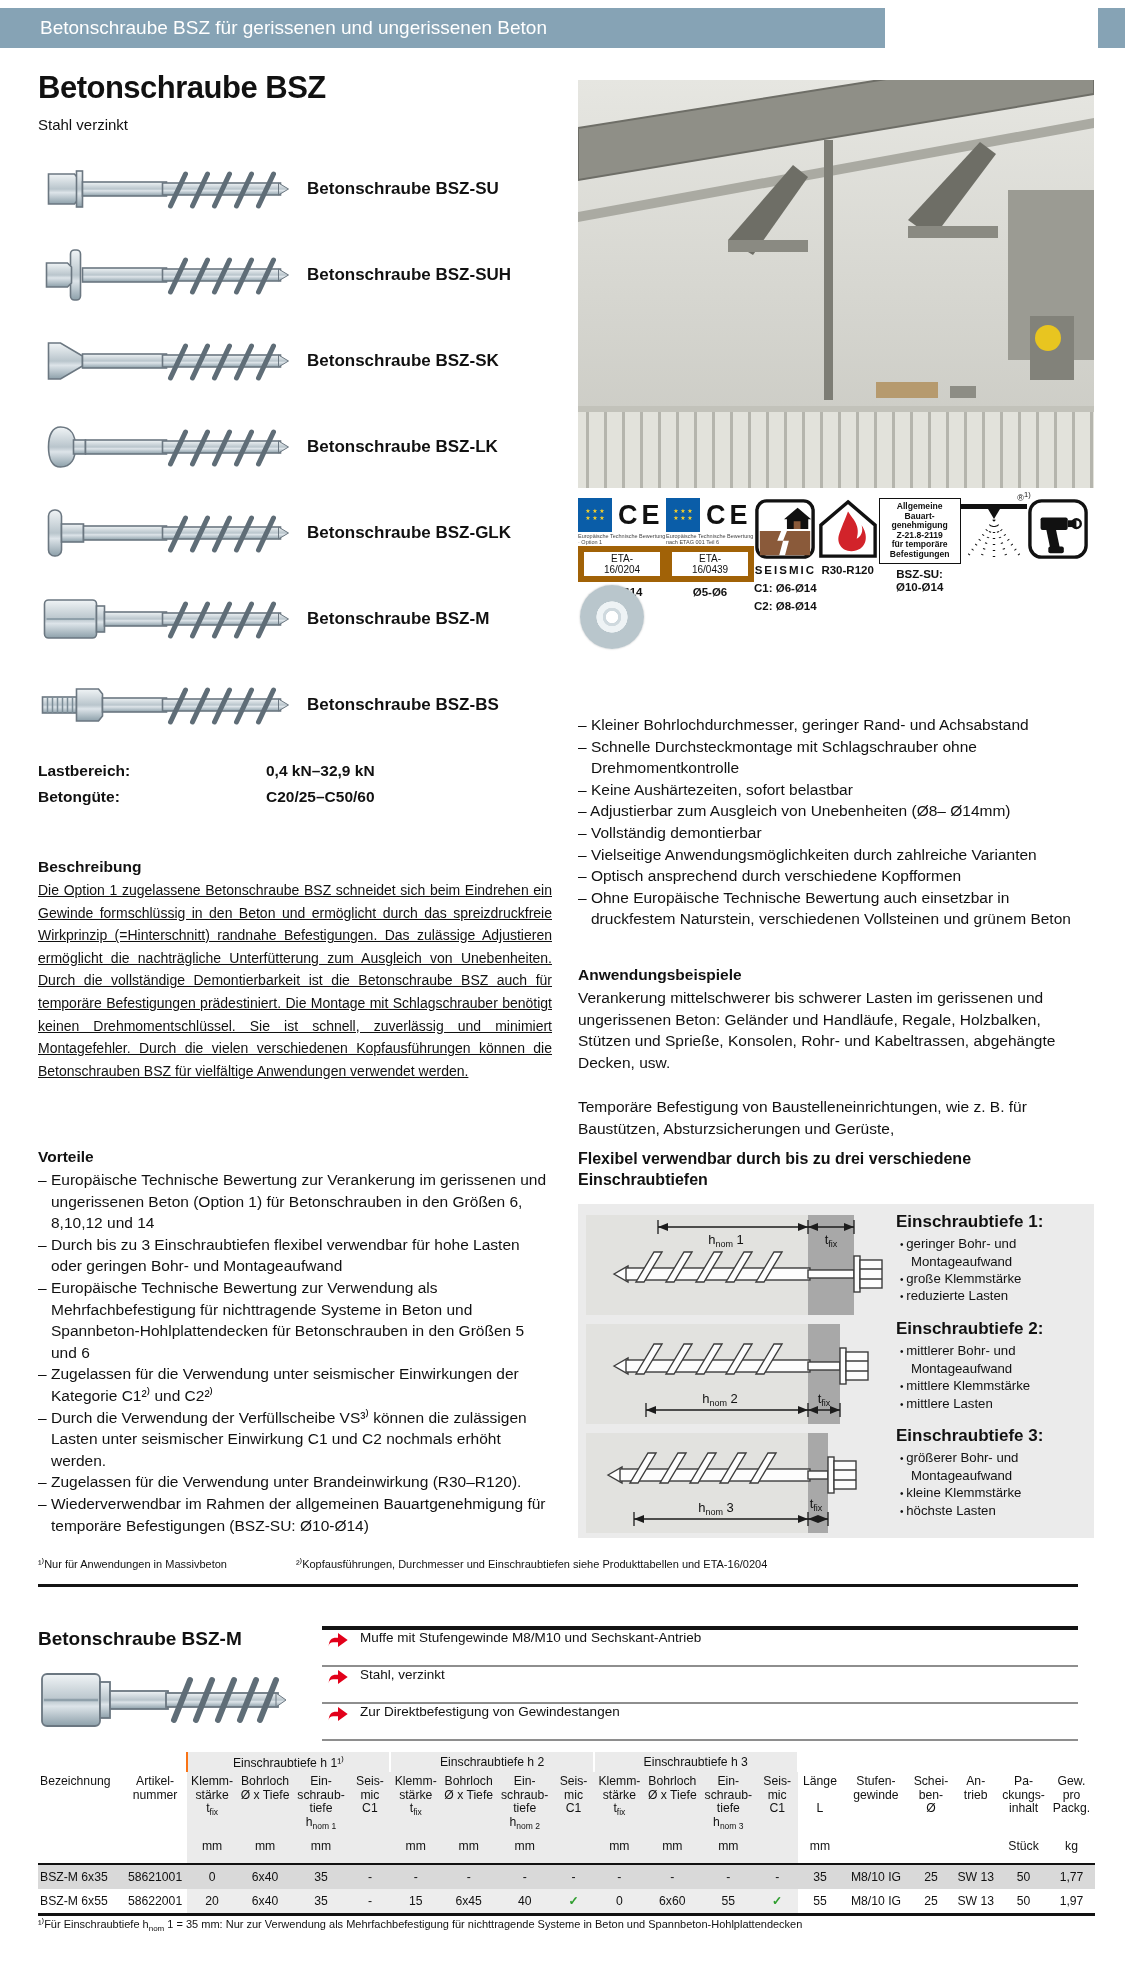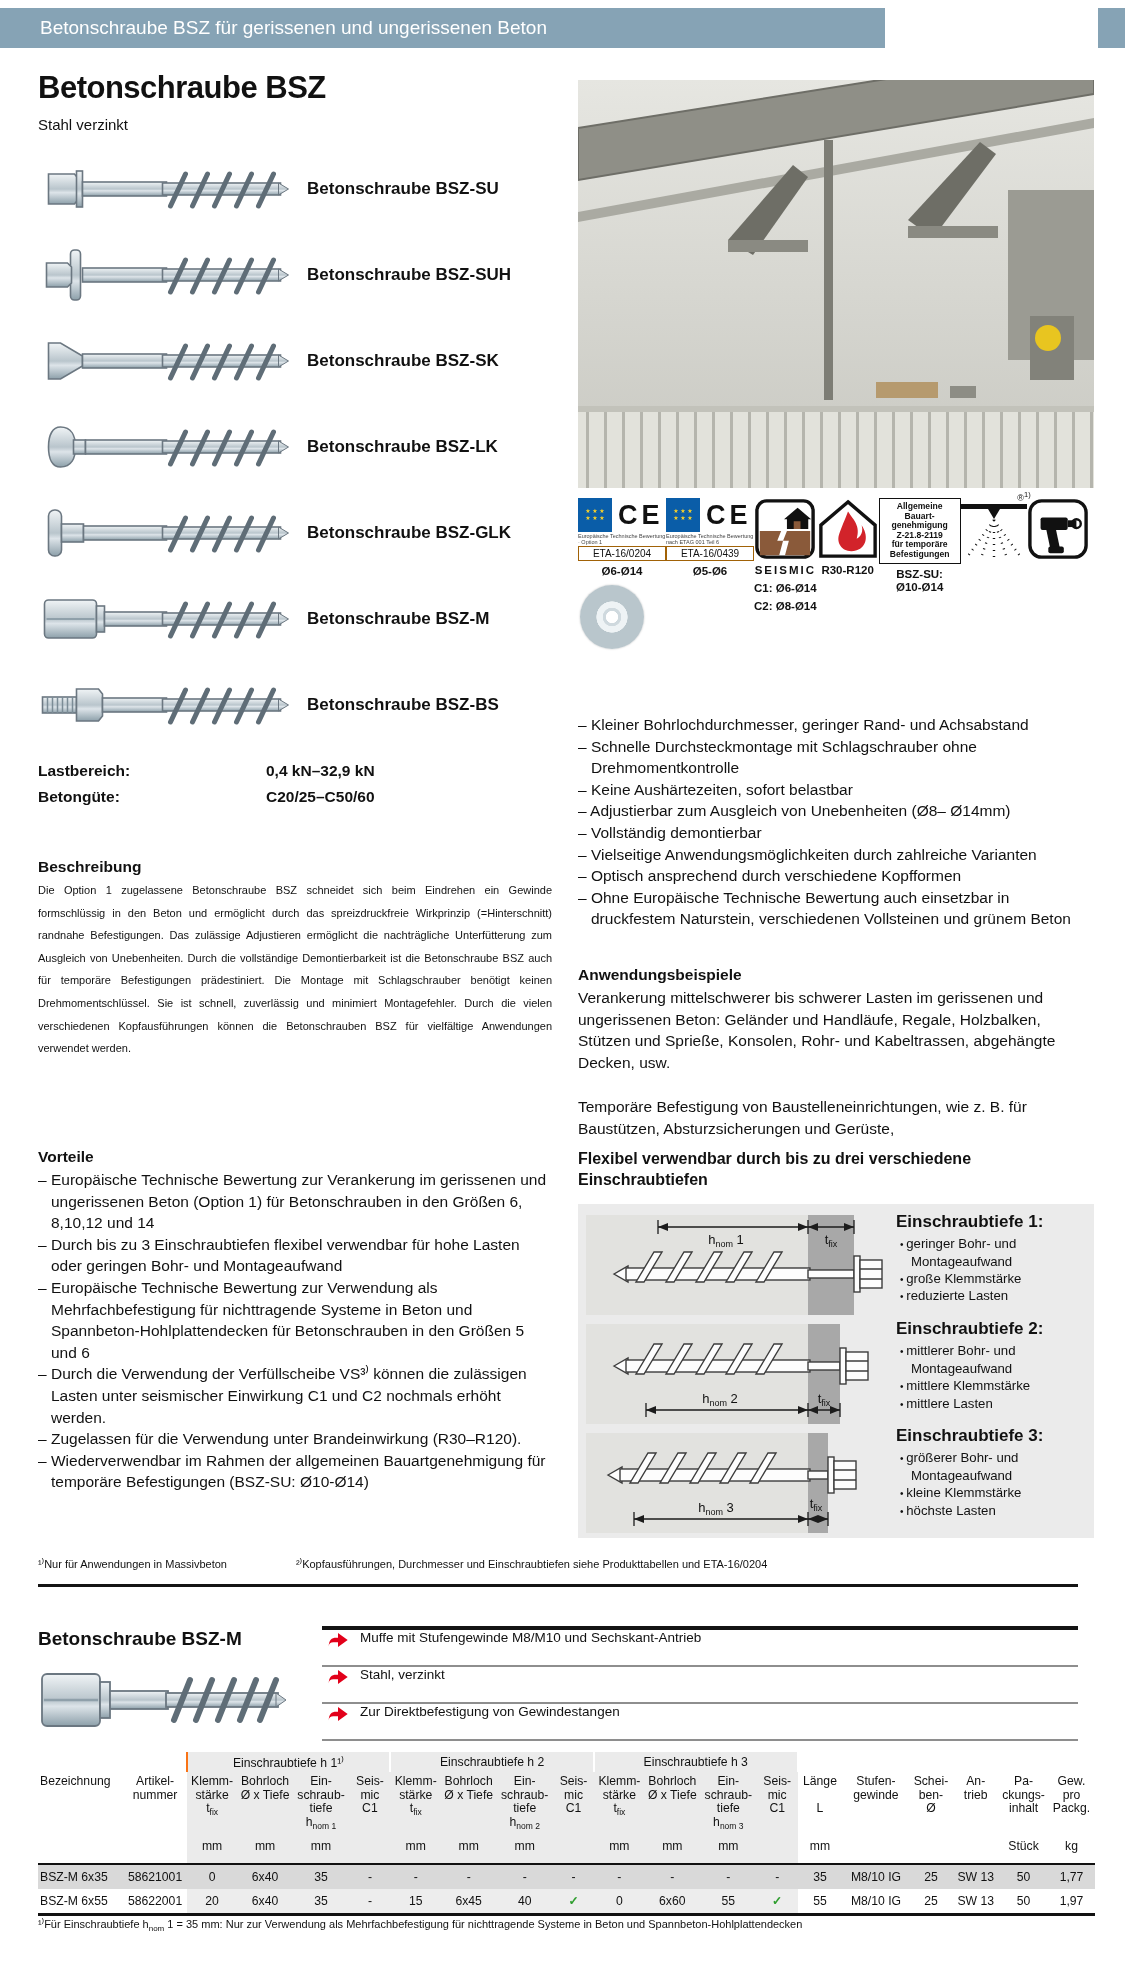--- a/index.html
+++ b/index.html
@@ -19,40 +19,40 @@
   .prod-row{display:flex;align-items:center;height:86px;}
   .prod-row svg{width:255px;height:60px;flex:0 0 255px;}
   .prod-label{font-size:17px;font-weight:bold;margin-left:14px;white-space:nowrap;}
 
   .specs{position:absolute;left:0;top:688px;width:514px;font-size:15.5px;font-weight:bold;line-height:26px;}
   .specs .val{position:absolute;left:228px;top:0;}
   .specs .val2{position:absolute;left:228px;top:26px;}
 
   .sec-head{font-size:15.5px;font-weight:bold;}
   .desc-head{position:absolute;left:0;top:788px;}
-  .desc-text{position:absolute;left:0;top:809px;width:514px;font-size:11px;line-height:22.6px;text-align:justify;hyphens:auto;}
+  .desc-text{position:absolute;left:0;top:809px;width:514px;font-size:14px;line-height:22.6px;text-align:justify;hyphens:auto;text-decoration:underline;}
   .adv-head{position:absolute;left:0;top:1078px;}
   .adv-list{position:absolute;left:0;top:1099px;width:514px;}
   ul.dash{list-style:none;margin:0;padding:0;font-size:15.5px;line-height:21.6px;}
   ul.dash li{padding-left:13px;text-indent:-13px;hyphens:auto;}
   ul.dash li::before{content:"– ";}
 
   
   .right-col{position:absolute;left:578px;top:80px;width:517px;}
   .photo{position:absolute;left:0;top:0;width:516px;height:408px;}
 
   .icons-row{position:absolute;left:0;top:418px;width:517px;display:flex;justify-content:flex-start;align-items:flex-start;}
   .cert{display:flex;flex-direction:column;align-items:center;}
   .cert-cap{font-size:11.5px;font-weight:bold;text-align:center;margin-top:4px;line-height:1.2;white-space:pre-line;}
   .ce-box{width:88px;}
   .ce-top{display:flex;align-items:center;}
   .eu{width:34px;height:34px;background:#0a5da8;color:#f8d12a;font-size:6px;line-height:7px;text-align:center;display:flex;flex-direction:column;justify-content:center;}
   .ce-letters{font-size:27px;font-weight:bold;letter-spacing:4px;margin-left:6px;}
   .ce-note{font-size:5.5px;color:#444;line-height:6px;height:12px;overflow:hidden;margin-top:1px;}
-  .ce-eta{border:1px solid #a16207;font-size:10px;text-align:center;padding:1px 12px;margin-top:1px;}
+  .ce-eta{border:6px solid #a16207;font-size:10px;text-align:center;padding:1px 12px;margin-top:1px;}
   .seis-cap{letter-spacing:2px;}
   .approval-box{width:78px;border:1.5px solid #111;font-size:8.6px;line-height:9.6px;text-align:center;padding:3px 1px;white-space:pre-line;font-weight:bold;}
   .spr-wrap{position:relative;}
   .spr-mark{position:absolute;right:-4px;top:-8px;font-size:9px;}
   .cd{position:absolute;left:2px;top:505px;width:64px;height:64px;border-radius:50%;
       background:radial-gradient(circle at 50% 50%, #ffffff 0 13%, #cfd9de 14% 20%, #eef3f5 21% 34%, #b9c6cc 35% 70%, #8fa2ab 100%);
       box-shadow:0 0 2px rgba(0,0,0,.25);}
 
   .right-bullets{position:absolute;left:0;top:634px;width:517px;}
   .apps-head{position:absolute;left:0;top:886px;}
@@ -261,20 +261,21 @@
     </div>
 
     <div class="sec-head desc-head">Beschreibung</div>
     <div class="desc-text">Die Option 1 zugelassene Betonschraube BSZ schneidet sich beim Eindrehen ein Gewinde formschlüssig in den Beton und ermöglicht durch das spreizdruckfreie Wirkprinzip (=Hinterschnitt) randnahe Befestigungen. Das zulässige Adjustieren ermöglicht die nachträgliche Unterfütterung zum Ausgleich von Unebenheiten. Durch die vollständige Demontierbarkeit ist die Betonschraube BSZ auch für temporäre Befestigungen prädestiniert. Die Montage mit Schlagschrauber benötigt keinen Drehmomentschlüssel. Sie ist schnell, zuverlässig und minimiert Montagefehler. Durch die vielen verschiedenen Kopfausführungen können die Betonschrauben BSZ für vielfältige Anwendungen verwendet werden.</div>
 
     <div class="sec-head adv-head">Vorteile</div>
     <ul class="dash adv-list">
       <li>Europäische Technische Bewertung zur Verankerung im gerissenen und ungerissenen Beton (Option 1) für Betonschrauben in den Größen 6, 8,10,12 und 14</li>
       <li>Durch bis zu 3 Einschraubtiefen flexibel verwendbar für hohe Lasten oder geringen Bohr- und Montageaufwand</li>
       <li>Europäische Technische Bewertung zur Verwendung als Mehrfachbefestigung für nichttragende Systeme in Beton und Spannbeton-Hohlplattendecken für Betonschrauben in den Größen 5 und 6</li>
+      <li>Zugelassen für die Verwendung unter seismischer Einwirkungen der Kategorie C1²⁾ und C2²⁾</li>
       <li>Durch die Verwendung der Verfüllscheibe VS³⁾ können die zulässigen Lasten unter seismischer Einwirkung C1 und C2 nochmals erhöht werden.</li>
       <li>Zugelassen für die Verwendung unter Brandeinwirkung (R30–R120).</li>
       <li>Wiederverwendbar im Rahmen der allgemeinen Bauartgenehmigung für temporäre Befestigungen (BSZ-SU: Ø10-Ø14)</li>
     </ul>
   </div>
 
   <div class="right-col">
 
     <svg class="photo" viewBox="0 0 516 408">
       <rect width="516" height="408" fill="url(#wallg)"></rect>

